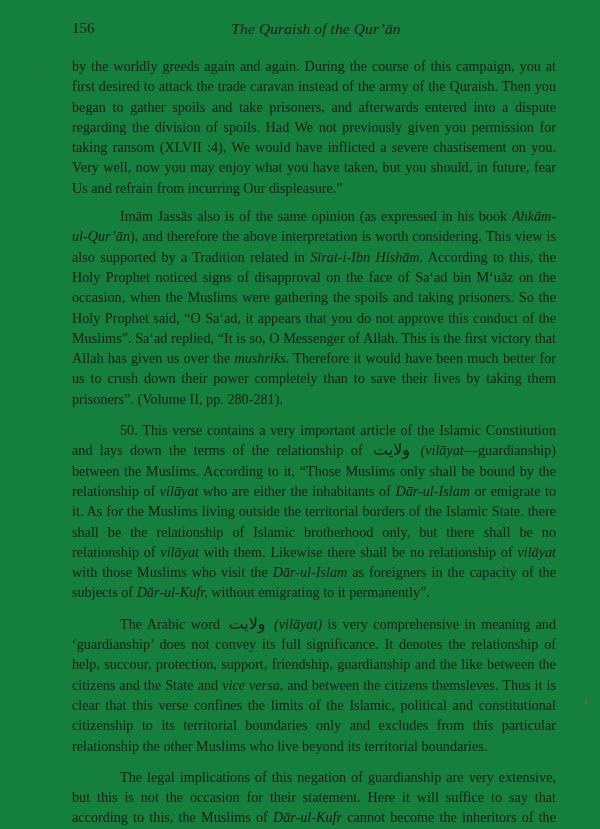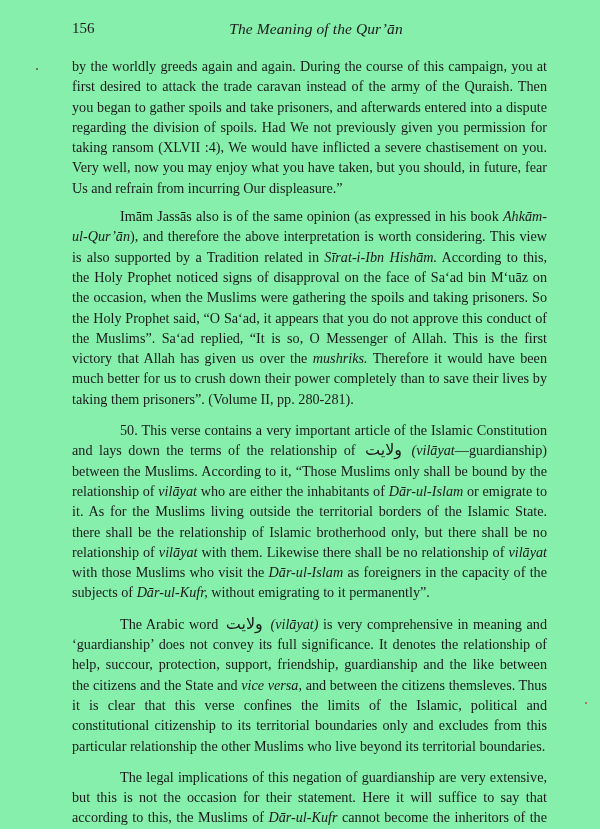--- a/index.html
+++ b/index.html
@@ -14,21 +14,21 @@
       position: relative;
       font-family: "Liberation Serif", "DejaVu Serif", serif;
       color: #1a1a1a;
     }
     .page {
       position: absolute;
       left: 0;
       top: 0;
       width: 600px;
       height: 829px;
-      background: #86efac;
+      background: #15803d;
     }
     .running-head {
       position: absolute;
       top: 20px;
       left: 72px;
       width: 488px;
       height: 22px;
     }
     .page-number {
       position: absolute;
@@ -50,21 +50,21 @@
     .body-text {
       position: absolute;
       left: 72px;
       top: 56px;
       width: 484px;
       font-size: 14.2px;
       line-height: 20.3px;
       text-align: justify;
     }
     .para {
-      margin: 0 9px 8px 0;
+      margin: 0 0 8px 0;
       text-indent: 0;
     }
     .para.indent {
       text-indent: 48px;
     }
     .para.first {
       text-indent: 0;
     }
     .para.gap-lg { margin-bottom: 11px; }
     .ital { font-style: italic; }
@@ -83,21 +83,21 @@
       border-radius: 50%;
     }
   </style>
 </head>
 <body>
 
 <div class="page">
 
   <div class="running-head">
     <span class="page-number">156</span>
-    <span class="book-title">The Meaning of the Qur’ān</span>
+    <span class="book-title">The Quraish of the Qur’ān</span>
   </div>
 
   <div class="body-text">
 
     <p class="para first">
       <span>by  the worldly greeds again and again. During the course of this campaign, you at first  desired to  attack the trade caravan instead of the army of the Quraish. Then you began to gather spoils and take prisoners, and afterwards entered into a dispute  regarding the division of spoils. Had We not previously given you permission for taking ransom (XLVII :4), We would have  inflicted a severe chastisement on you. Very well, now you may enjoy what you have taken, but you should, in future, fear Us and refrain from incurring Our displeasure.”</span>
     </p>
 
     <p class="para indent gap-lg"><span>Imām Jassās also is of the same opinion (as expressed in his book </span><span class="ital">Ahkām-ul-Qur’ān</span><span>),  and therefore the above interpretation is worth considering. This view is also supported  by a Tradition related in </span><span class="ital">Sīrat-i-Ibn Hishām.</span><span> According to this, the Holy Prophet  noticed signs of disapproval on the face of Sa‘ad bin M‘uāz on the occasion, when the Muslims were gathering the spoils and taking prisoners. So the Holy Prophet said, “O Sa‘ad, it appears that you do not approve this conduct of the Muslims”.  Sa‘ad replied, “It is so, O Messenger of Allah. This is the first victory that Allah has given us over the </span><span class="ital">mushriks.</span><span> Therefore it would have been much better for us to crush down their power completely than to save their lives by taking them prisoners”. (Volume II, pp. 280-281).</span></p>
 

